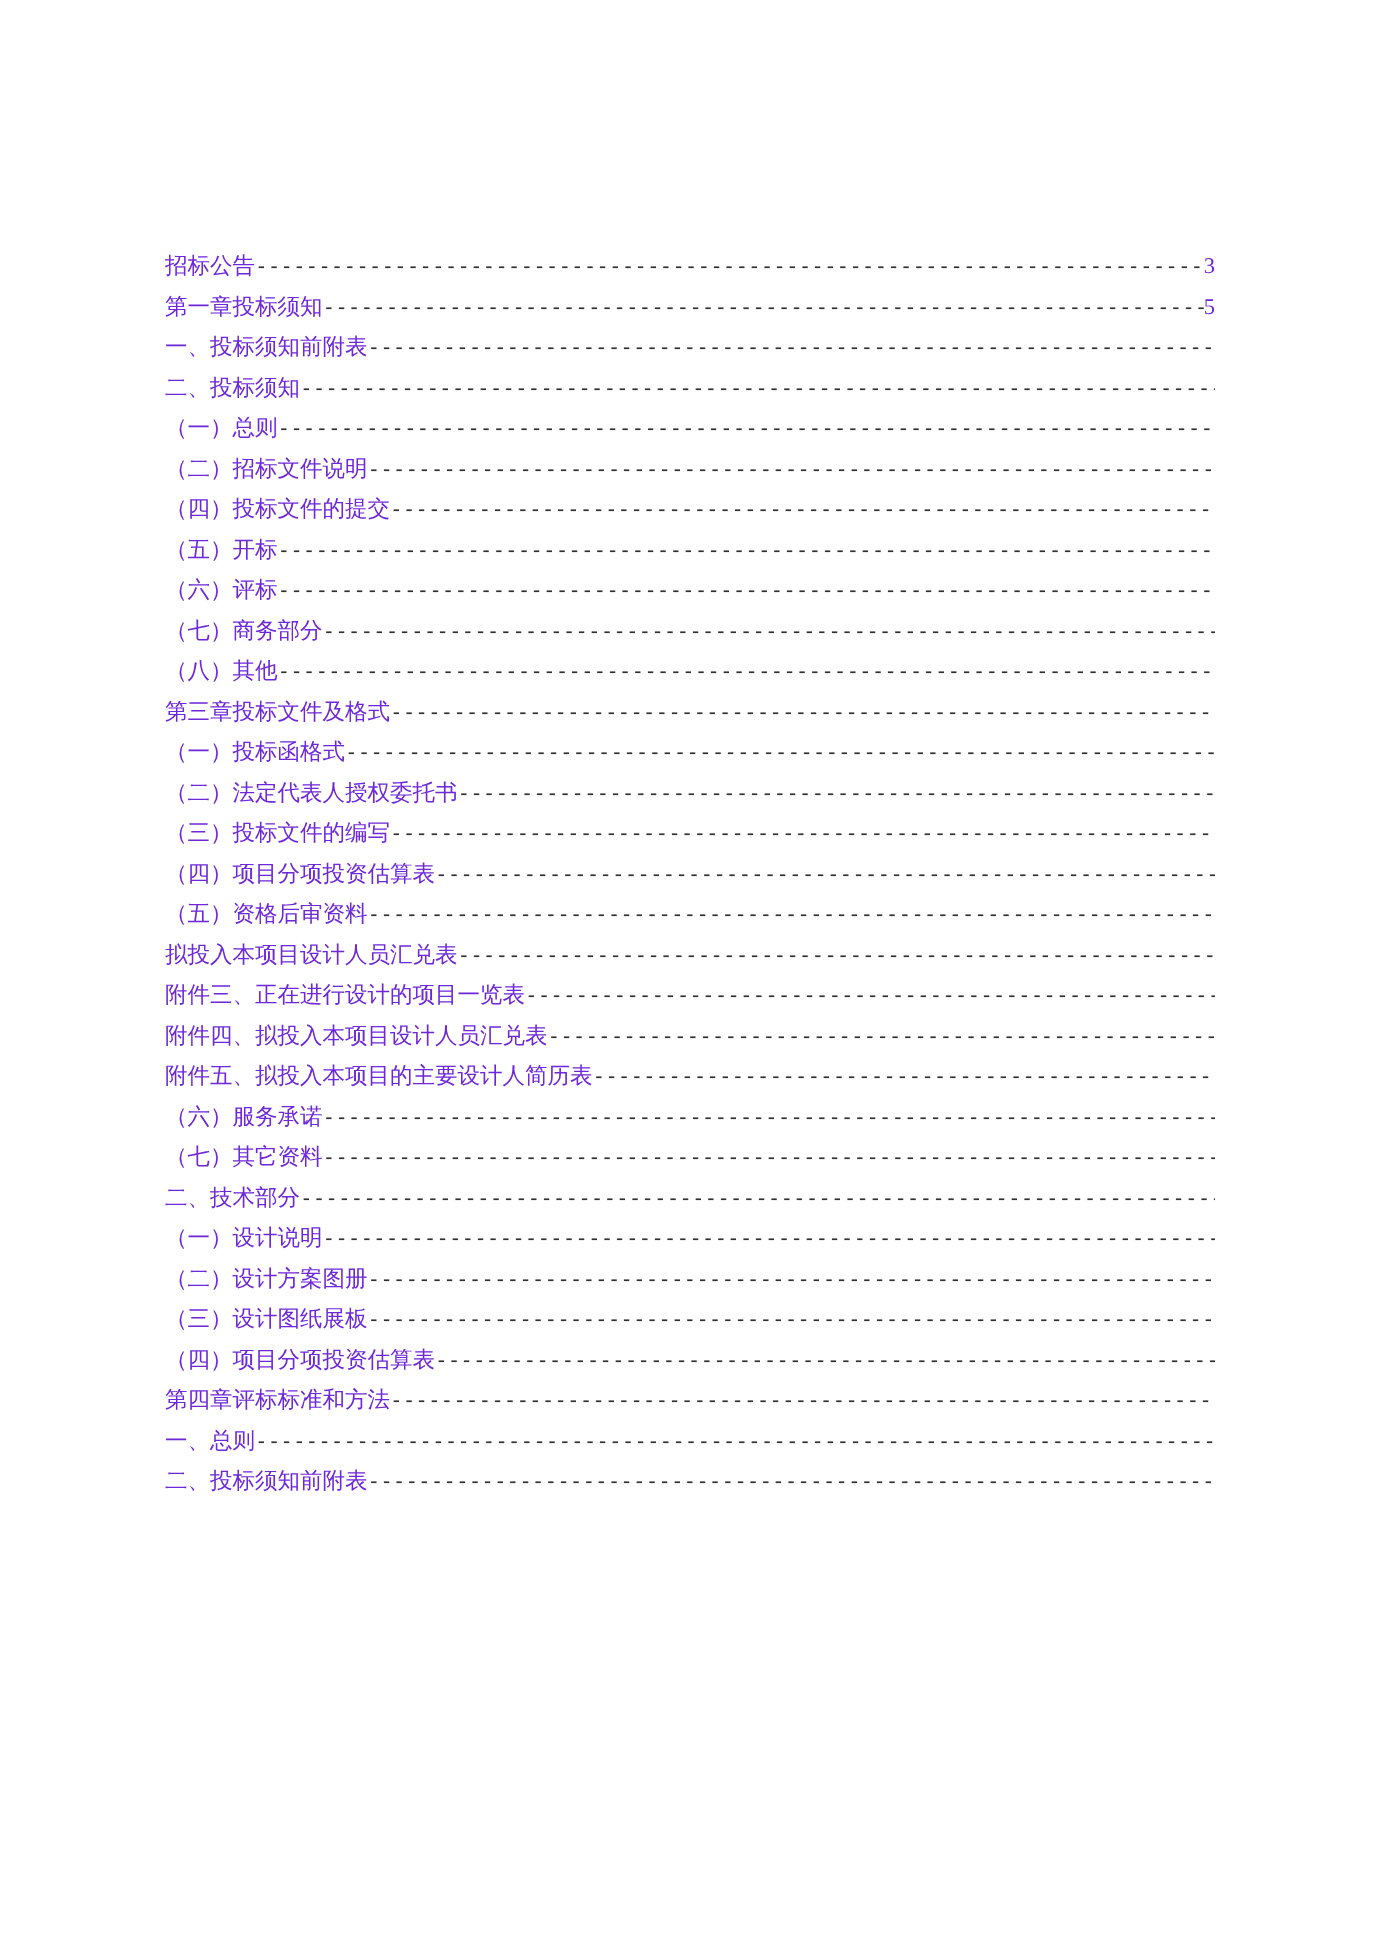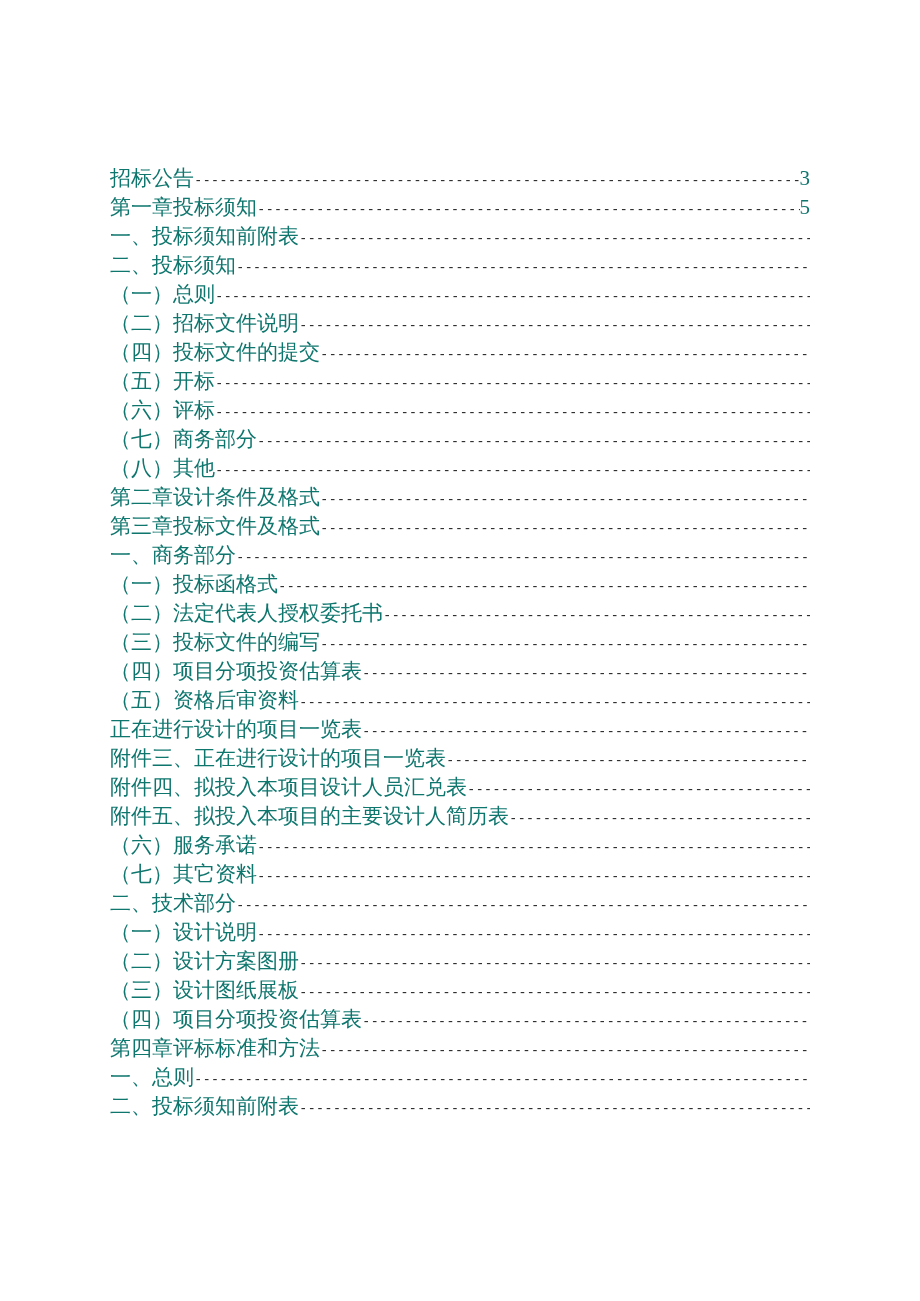--- a/index.html
+++ b/index.html
@@ -14,22 +14,22 @@
       height: 1301px;
       padding: 165px 110px 0 110px;
     }
     .toc-container {
       width: 100%;
     }
     .toc-line {
       display: flex;
       align-items: baseline;
       width: 100%;
-      font-size: 21px;
-      color: #0f766e;
+      font-size: 15px;
+      color: #6d28d9;
       line-height: 27px;
       white-space: nowrap;
     }
     .toc-title {
       flex-shrink: 0;
     }
     .toc-leader {
       flex: 1;
       overflow: hidden;
       letter-spacing: 0px;
@@ -89,29 +89,21 @@
     </div>
     <div class="toc-line">
       <span class="toc-title">（七）商务部分</span>
       <span class="toc-leader"></span>
     </div>
     <div class="toc-line">
       <span class="toc-title">（八）其他</span>
       <span class="toc-leader"></span>
     </div>
     <div class="toc-line">
-      <span class="toc-title">第二章设计条件及格式</span>
-      <span class="toc-leader"></span>
-    </div>
-    <div class="toc-line">
       <span class="toc-title">第三章投标文件及格式</span>
-      <span class="toc-leader"></span>
-    </div>
-    <div class="toc-line">
-      <span class="toc-title">一、商务部分</span>
       <span class="toc-leader"></span>
     </div>
     <div class="toc-line">
       <span class="toc-title">（一）投标函格式</span>
       <span class="toc-leader"></span>
     </div>
     <div class="toc-line">
       <span class="toc-title">（二）法定代表人授权委托书</span>
       <span class="toc-leader"></span>
     </div>
@@ -121,21 +113,21 @@
     </div>
     <div class="toc-line">
       <span class="toc-title">（四）项目分项投资估算表</span>
       <span class="toc-leader"></span>
     </div>
     <div class="toc-line">
       <span class="toc-title">（五）资格后审资料</span>
       <span class="toc-leader"></span>
     </div>
     <div class="toc-line">
-      <span class="toc-title">正在进行设计的项目一览表</span>
+      <span class="toc-title">拟投入本项目设计人员汇兑表</span>
       <span class="toc-leader"></span>
     </div>
     <div class="toc-line">
       <span class="toc-title">附件三、正在进行设计的项目一览表</span>
       <span class="toc-leader"></span>
     </div>
     <div class="toc-line">
       <span class="toc-title">附件四、拟投入本项目设计人员汇兑表</span>
       <span class="toc-leader"></span>
     </div>

